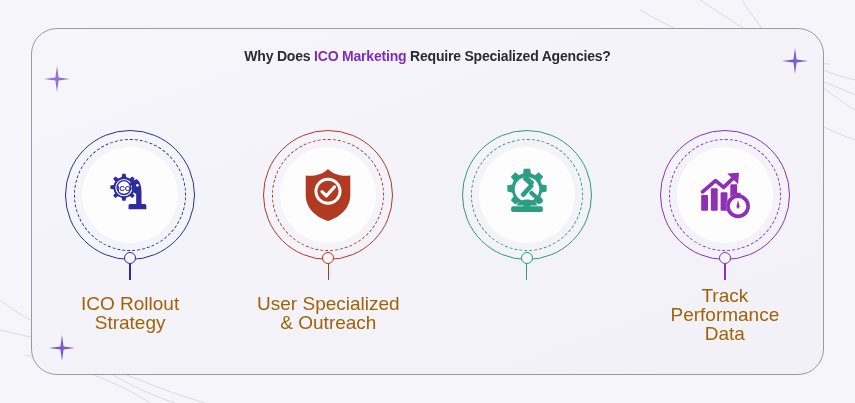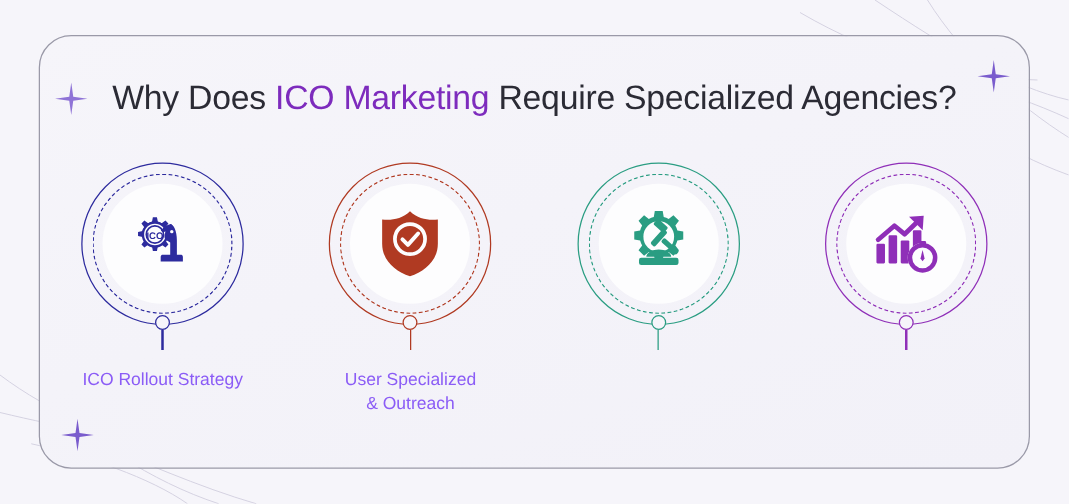--- a/index.html
+++ b/index.html
@@ -46,24 +46,24 @@
     z-index: 3;
     pointer-events: none;
   }
   .sparkle svg { display: block; }
 
   
   .title {
     position: absolute;
     left: 0;
     right: 0;
-    top: 63px;
+    top: 48px;
     text-align: center;
-    font-size: 27px;
-    font-weight: normal;
+    font-size: 14px;
+    font-weight: bold;
     letter-spacing: -0.2px;
     color: #2b2b35;
     z-index: 4;
     white-space: nowrap;
   }
   .title .hl { color: #7d2bbd; }
 
   
   .items {
     position: absolute;
@@ -143,23 +143,23 @@
   .conn-stem {
     width: 1.6px;
     height: 16px;
     background: var(--c);
   }
 
   
   .label {
     margin-top: 14px;
     text-align: center;
-    font-size: 14px;
+    font-size: 19px;
     line-height: 19px;
-    color: #8b5cf6;
+    color: #a16207;
     max-width: 160px;
   }
 </style>
 </head>
 <body>
 
 <svg class="bg-deco" viewBox="0 0 855 403" xmlns="http://www.w3.org/2000/svg">
   <g fill="none" stroke="#cfccdd" stroke-width="0.8" opacity="0.85">
     <path d="M 700 0 C 760 40 810 70 855 80"></path>
     <path d="M 742 0 C 770 45 815 85 855 110"></path>
@@ -287,15 +287,19 @@
             <path d="M45.5 35.5 L47.3 43.0 L45.5 45.6 L43.7 43.0 Z"></path>
             <rect x="42.6" y="27.6" width="6.0" height="3.2" rx="1.0"></rect>
           </g>
         </svg>
       </div>
       <div class="connector">
         <div class="conn-dot"></div>
         <div class="conn-stem"></div>
       </div>
     </div>
+    <div class="label">
+      <span>Track Performance</span><br>
+      <span>Data</span>
+    </div>
   </div>
 
 </div>
 
 </body></html>

